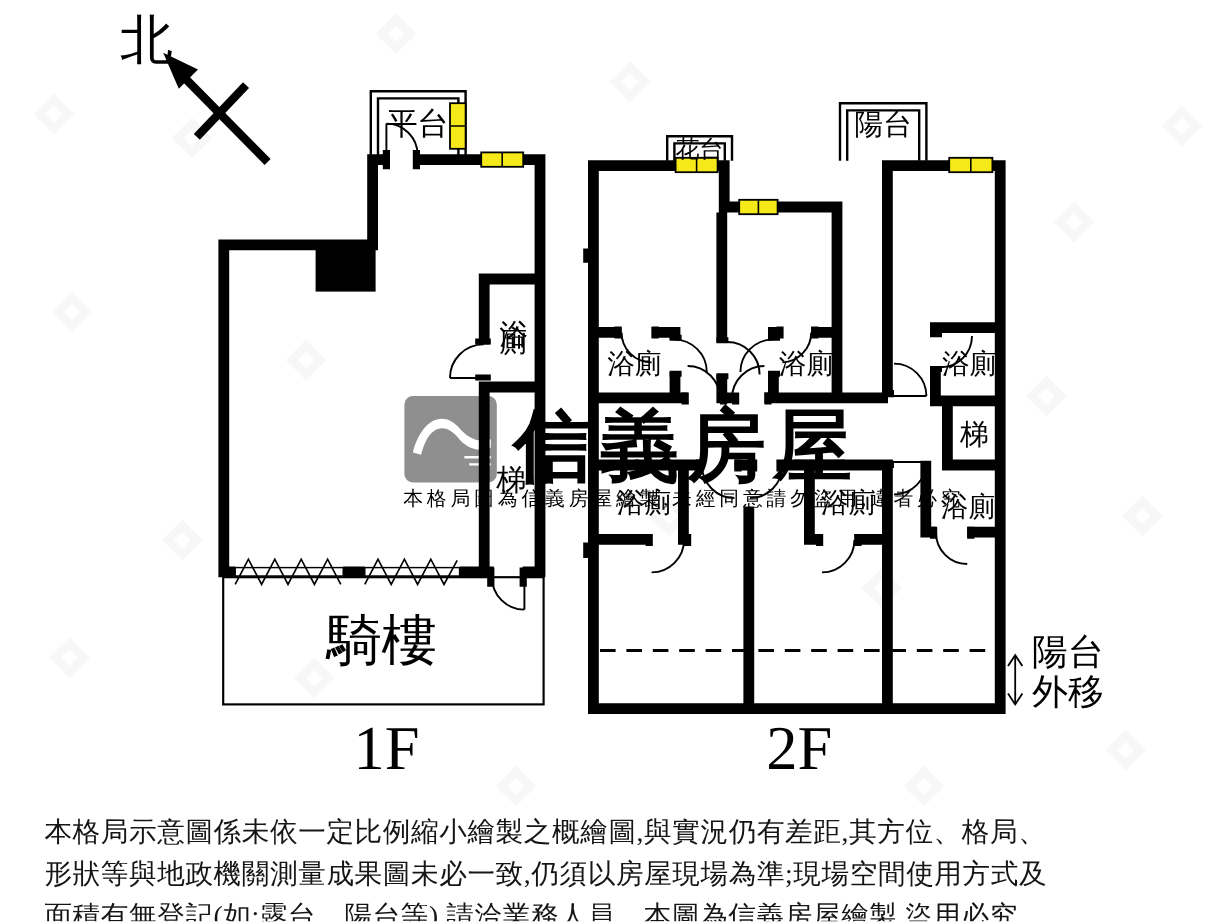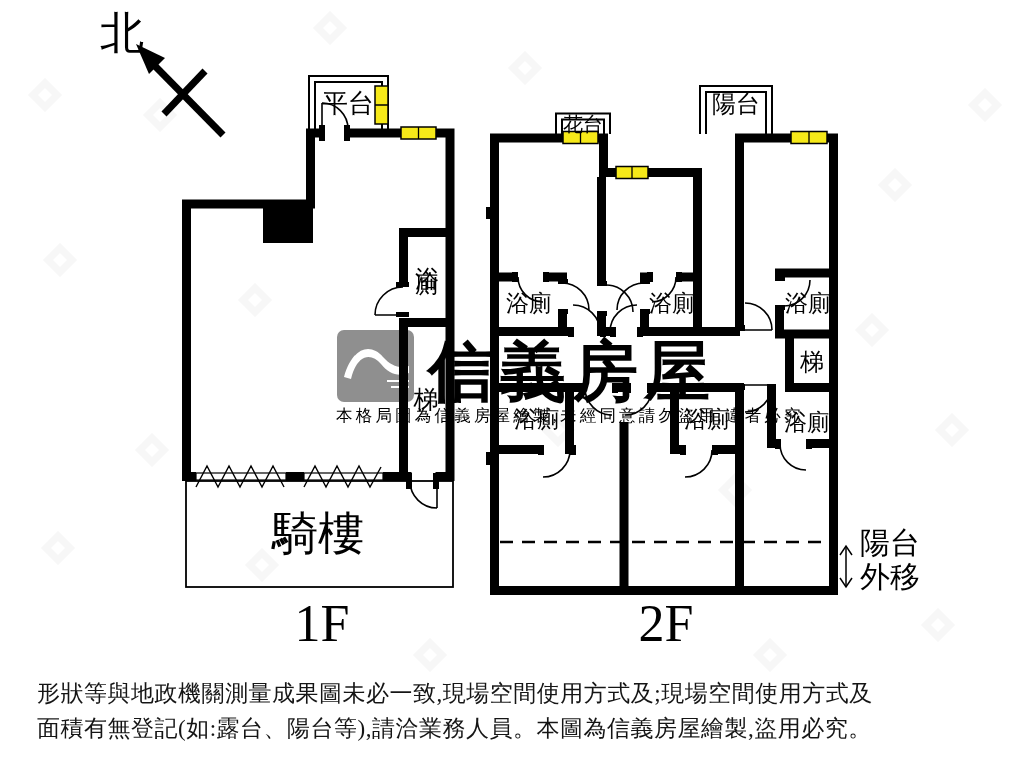--- a/index.html
+++ b/index.html
@@ -200,17 +200,18 @@
     <text class="plan-label" x="807" y="430" font-size="23" text-anchor="middle">浴廁</text>
     <text class="plan-label" x="812" y="370" font-size="24" text-anchor="middle">梯</text>
     <text class="plan-label" x="860" y="553" font-size="30">陽台</text>
     <text class="plan-label" x="860" y="587" font-size="30">外移</text>
     <text x="666" y="641" font-size="52" text-anchor="middle">2F</text>
   </g>
 </svg>
 
   
   <div class="disclaimer">
-    <div>形狀等與地政機關測量成果圖未必一致,現場空間使用方式及;現場空間使用方式及</div>
+    <div>本格局示意圖係未依一定比例縮小繪製之概繪圖,與實況仍有差距,其方位、格局、</div>
+    <div>形狀等與地政機關測量成果圖未必一致,仍須以房屋現場為準;現場空間使用方式及</div>
     <div>面積有無登記(如:露台、陽台等),請洽業務人員。本圖為信義房屋繪製,盜用必究。</div>
   </div>
 
 </div>
 
 </body></html>

